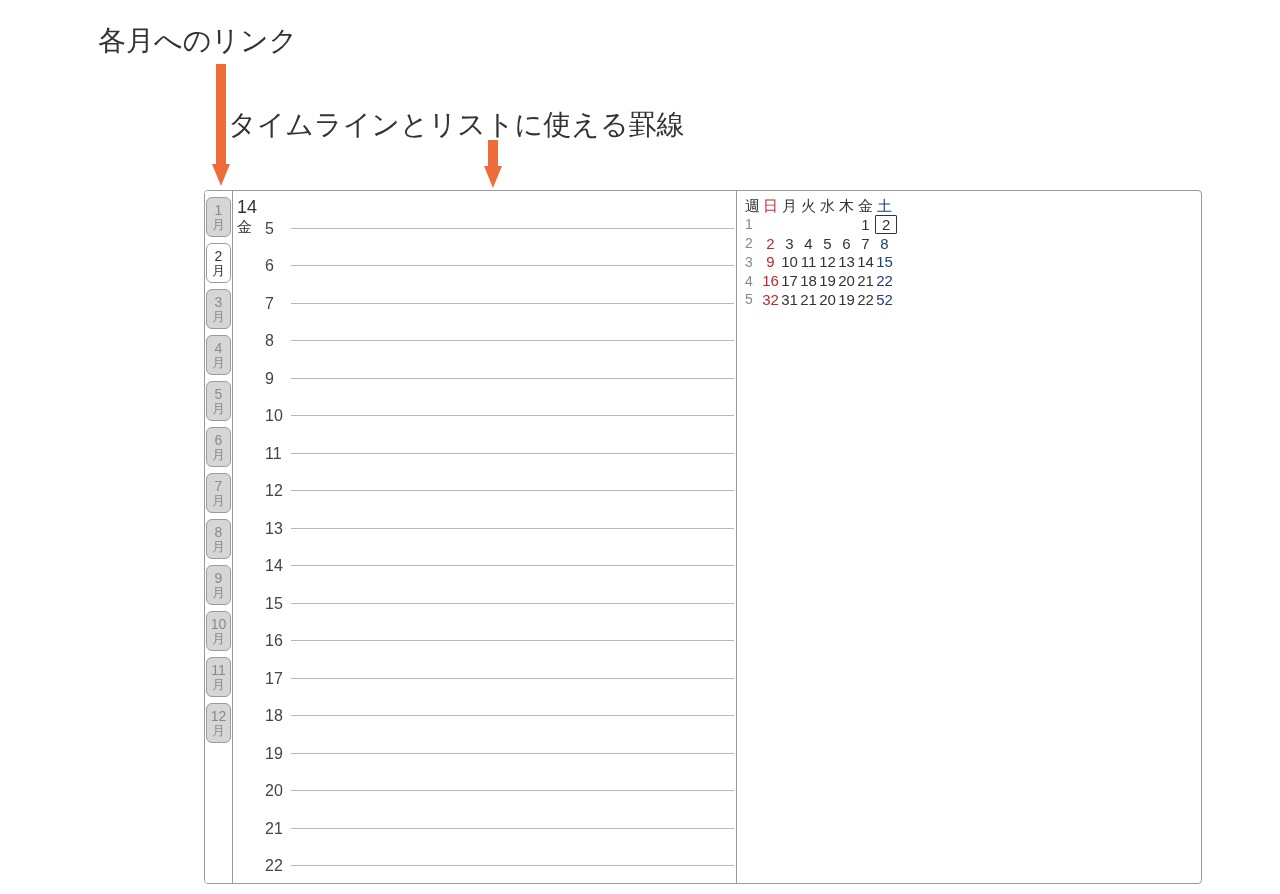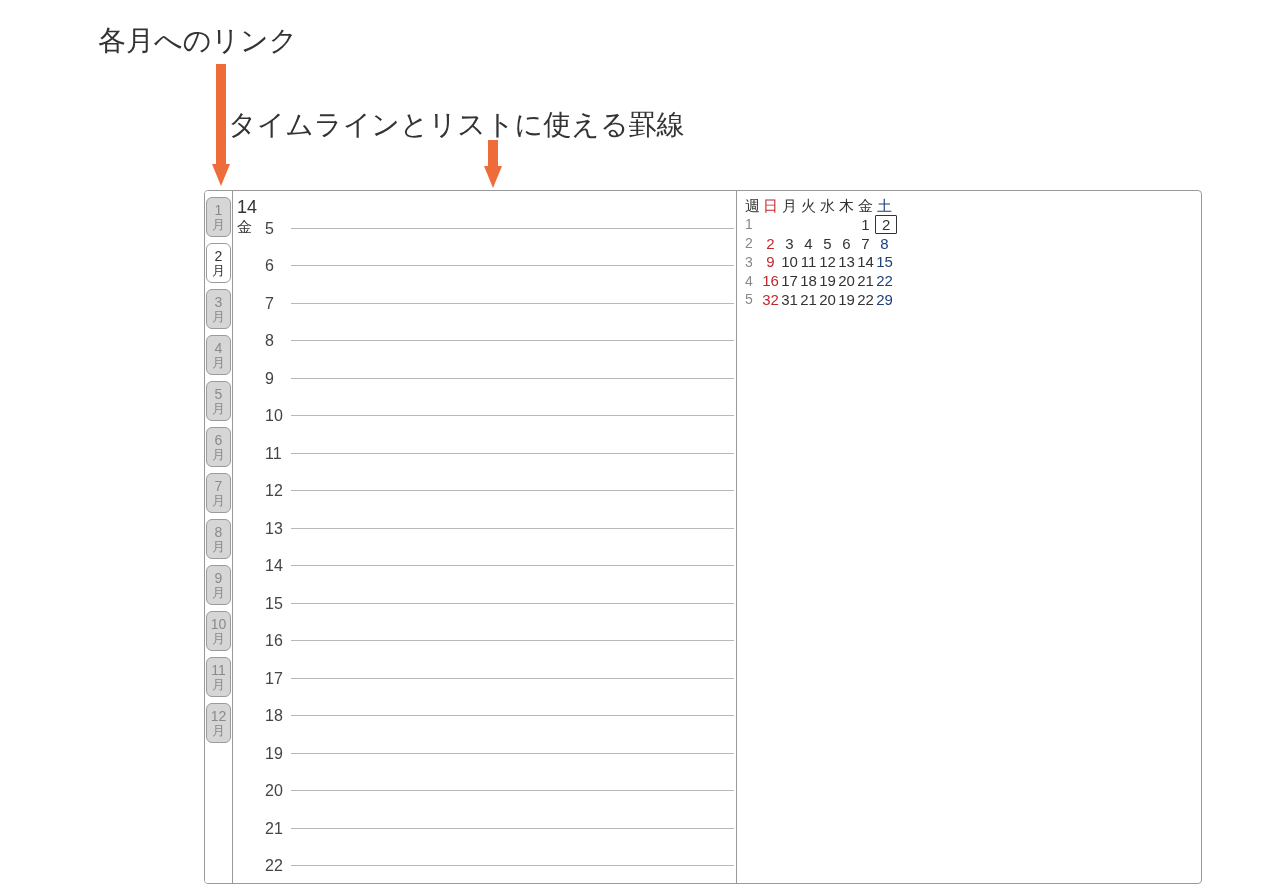--- a/index.html
+++ b/index.html
@@ -354,18 +354,18 @@
           <span class="cell day-sat">22</span>
         </div>
         <div class="mini-row">
           <span class="wk-col">5</span>
           <span class="cell day-sun">32</span>
           <span class="cell ">31</span>
           <span class="cell ">21</span>
           <span class="cell ">20</span>
           <span class="cell ">19</span>
           <span class="cell ">22</span>
-          <span class="cell day-sat">29</span>
+          <span class="cell day-sat">52</span>
         </div>
       </div>
   </div>
 
 </div>
 
 </body></html>

